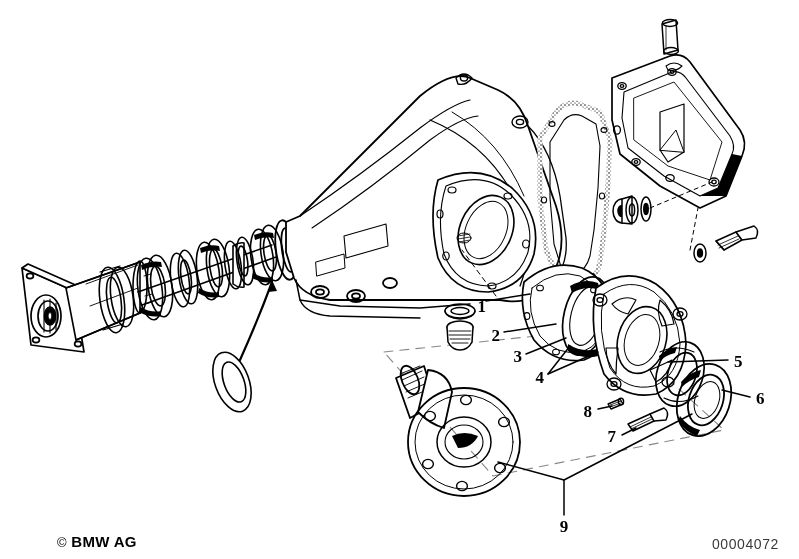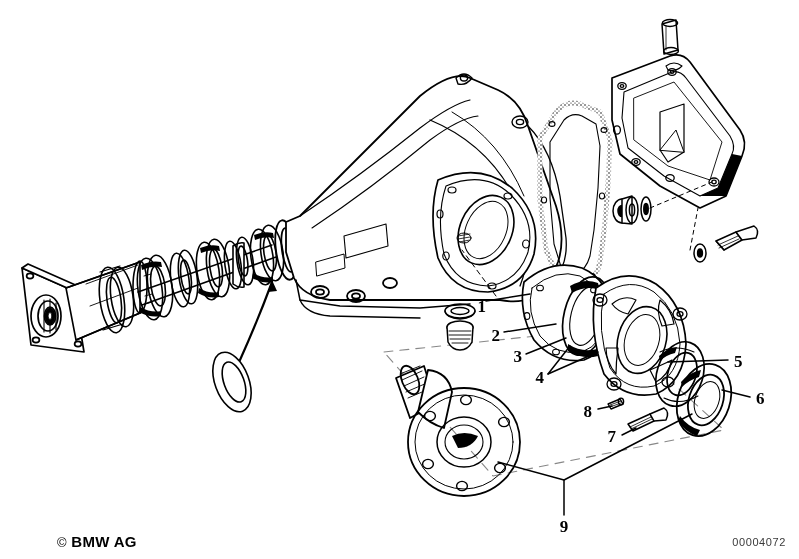--- a/index.html
+++ b/index.html
@@ -6,21 +6,21 @@
   html,body{margin:0;padding:0;background:#ffffff;}
   body{width:799px;height:559px;overflow:hidden;
        font-family:"Liberation Sans",sans-serif;color:#000;}
   #sheet{position:relative;width:799px;height:559px;background:#fff;}
   #art{position:absolute;left:0;top:0;width:799px;height:559px;}
   .callout{font-family:"Liberation Serif",serif;font-weight:bold;font-size:17px;
            fill:#000;}
   #copyright{position:absolute;left:28px;top:533px;font-size:15px;font-weight:bold;
              letter-spacing:.3px;white-space:nowrap;margin-left:29px;}
   #copyright .cmark{font-weight:normal;font-size:13px;}
-  #partno{position:absolute;right:13px;top:536px;font-size:11px;
+  #partno{position:absolute;right:20px;top:536px;font-size:14px;
           letter-spacing:.6px;color:#3a3a3a;}
 </style>
 </head>
 <body>
 
 <div id="sheet">
 
   <svg id="art" viewBox="0 0 799 559">
     <defs>
       <pattern id="stip" width="4" height="4" patternUnits="userSpaceOnUse">

